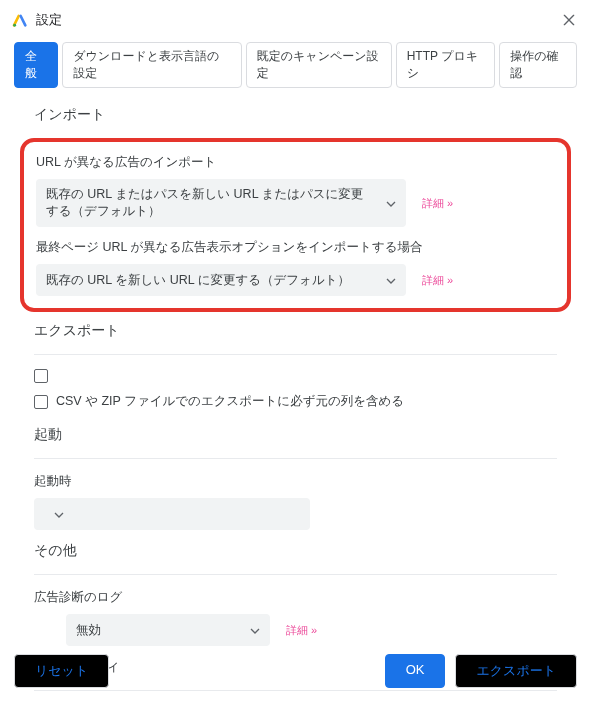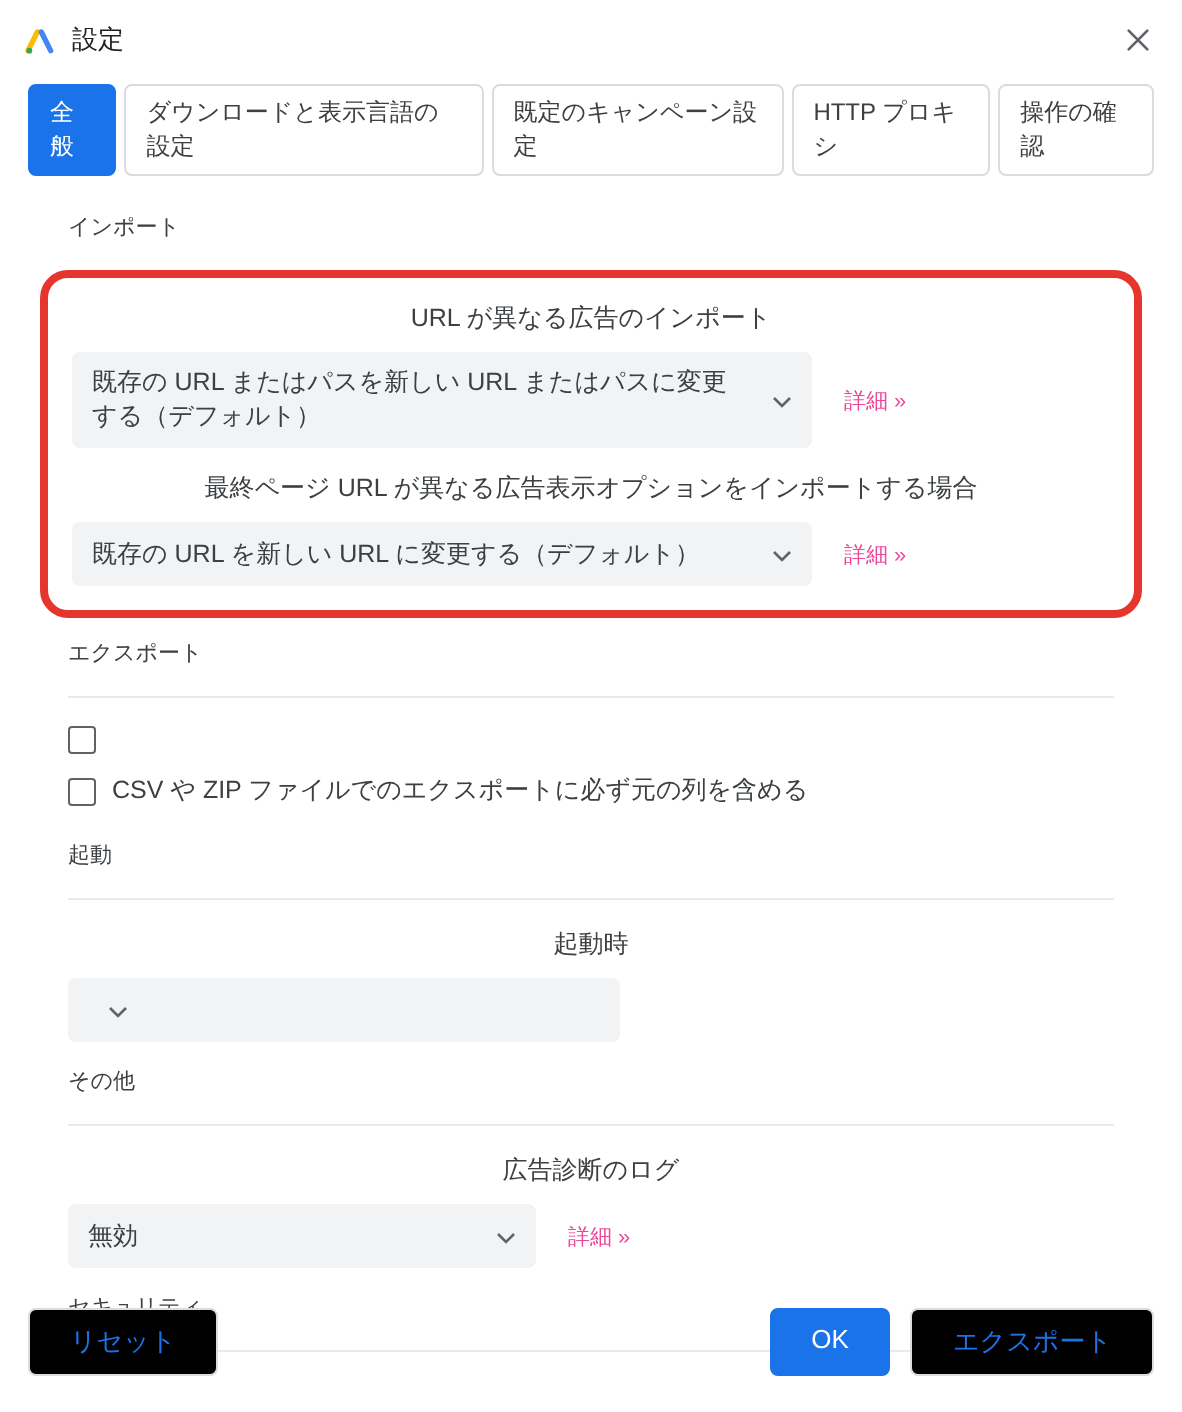--- a/index.html
+++ b/index.html
@@ -50,38 +50,37 @@
   .tab.active {
     background: #1a73e8;
     color: #fff;
     border-color: #1a73e8;
   }
   .content {
     padding: 18px 34px 0 34px;
     color: #3c4043;
   }
   .section-title {
-    font-size: 11px;
+    font-size: 14px;
     color: #3c4043;
     margin-bottom: 14px;
     font-family: Liberation Serif, serif;
   }
   .highlight-box {
     border: 4px solid #e5352d;
     border-radius: 14px;
     padding: 12px 12px 12px 12px;
     margin-left: -14px;
     margin-right: -14px;
     margin-bottom: 10px;
   }
   .field-label {
     font-size: 12.5px;
     color: #3c4043;
     margin-bottom: 8px;
-    text-align: center;
   }
   .row { display: flex; align-items: center; gap: 16px; margin-bottom: 12px; }
   .select {
     display: flex;
     align-items: center;
     justify-content: space-between;
     background: #f1f3f4;
     border-radius: 4px;
     padding: 7px 10px;
     font-size: 12.5px;
@@ -90,21 +89,21 @@
     min-height: 32px;
   }
   .select .caret {
     color: #5f6368;
     margin-left: 10px;
     flex-shrink: 0;
   }
   .select.w1 { width: 370px; }
   .select.w2 { width: 370px; }
   .select.w3 { width: 276px; }
-  .select.w4 { width: 234px; }
+  .select.w4 { width: 204px; margin-left: 32px; }
   .link {
     color: #ec4899;
     font-size: 11px;
     cursor: pointer;
   }
   .divider {
     border: none;
     border-top: 1px solid #e8eaed;
     margin: 6px 0 14px 0;
   }

